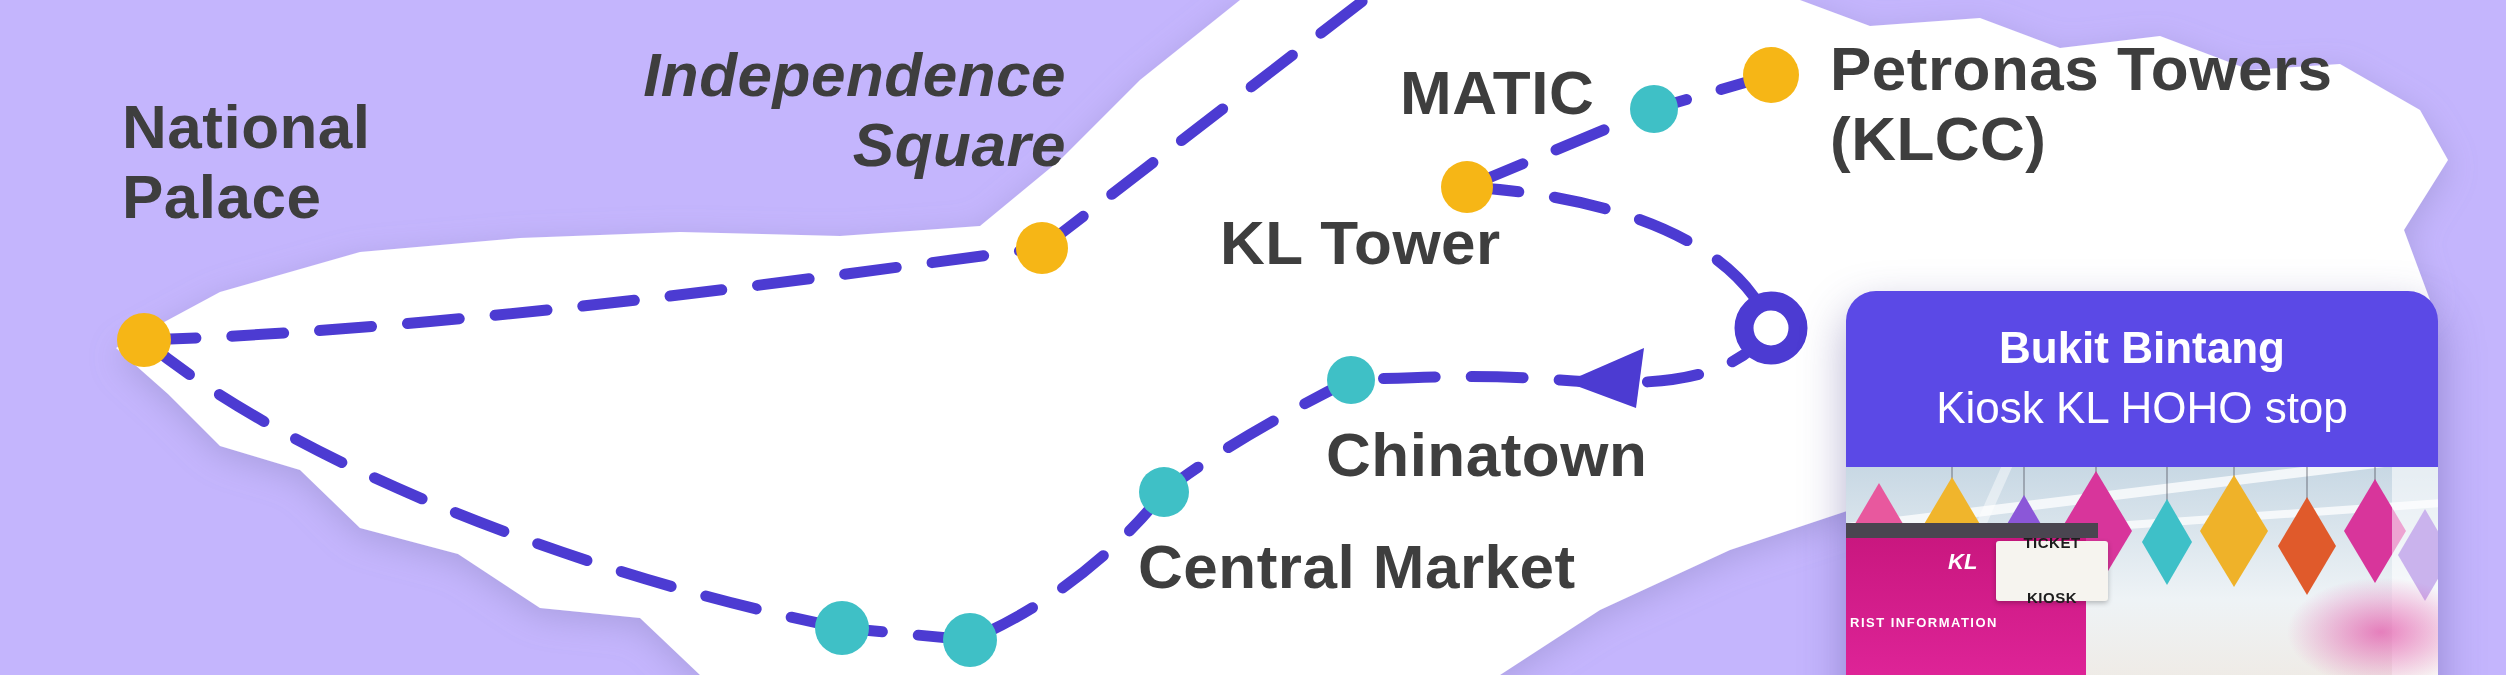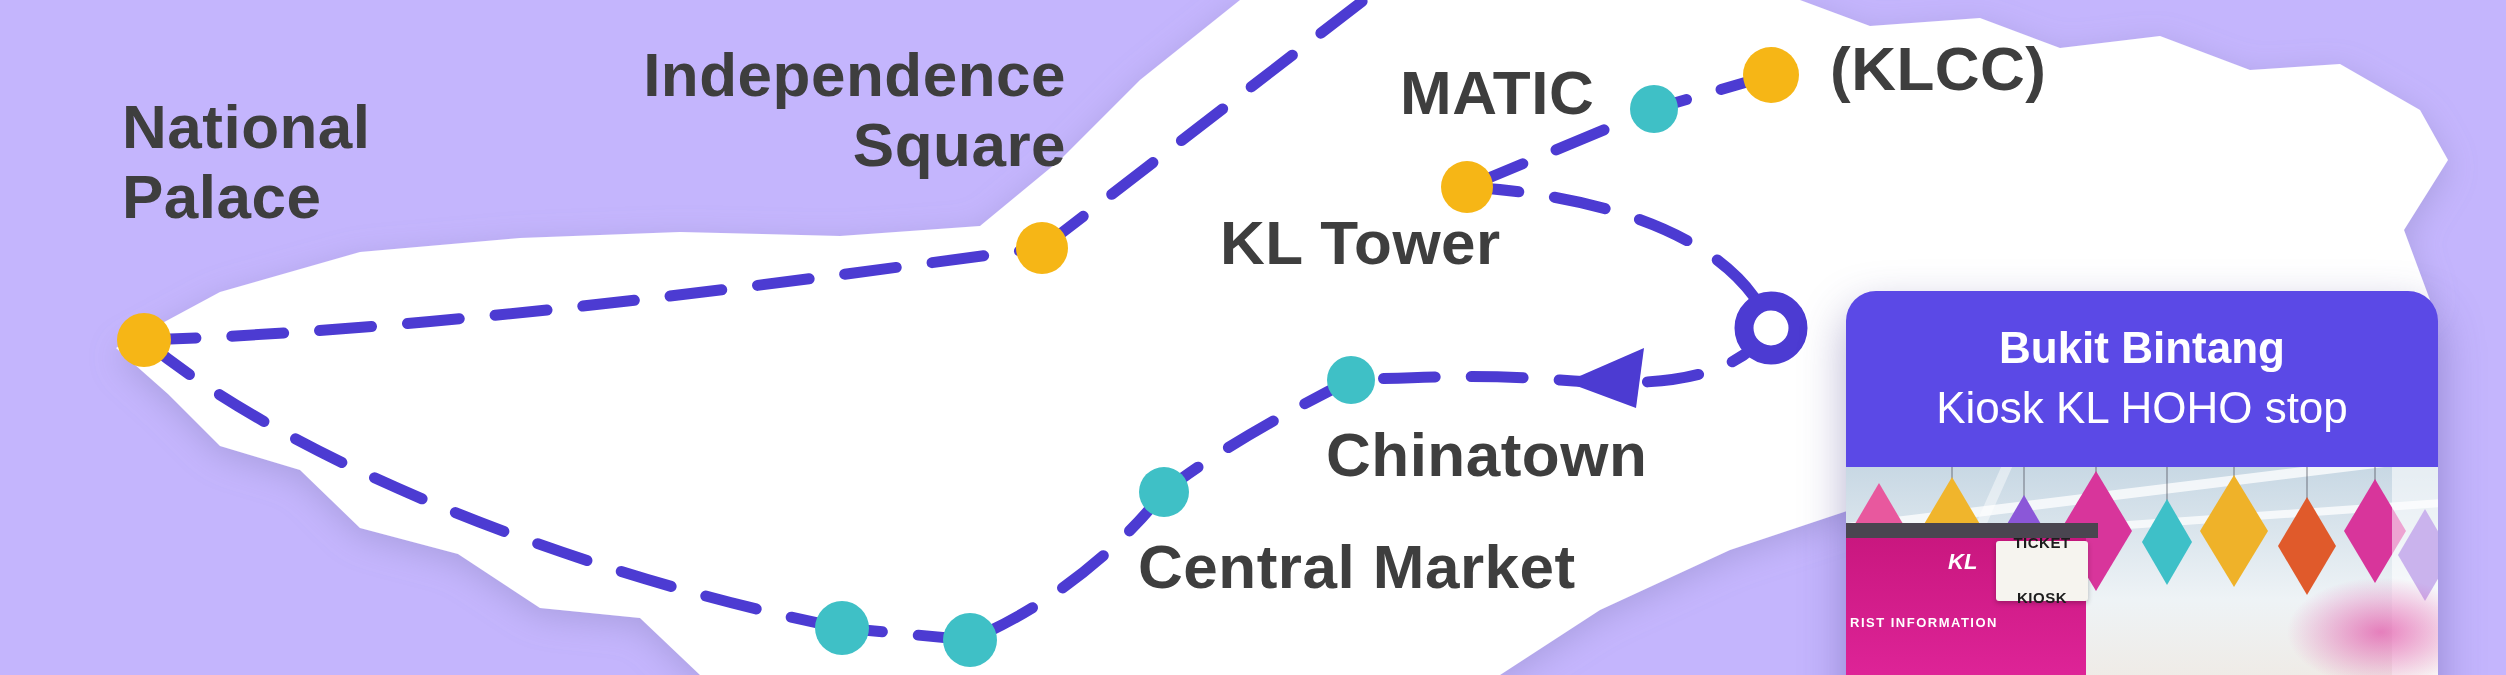--- a/index.html
+++ b/index.html
@@ -14,21 +14,21 @@
   .stop-label{
     position:absolute;
     font-weight:700;
     font-size:62px;
     line-height:1.13;
     color:#3e3e3e;
     letter-spacing:0.5px;
     white-space:nowrap;
   }
   .stop-label span{display:block;}
-  .align-right{text-align:right;}
+  .align-right{text-align:right;font-style:italic;}
 
   
   .card{
     position:absolute;
     left:1846px;top:291px;
     width:592px;height:540px;
     background:#5b49e6;
     border-radius:30px;
     box-shadow:0 18px 45px rgba(70,60,140,0.40);
     overflow:hidden;
@@ -63,21 +63,21 @@
   .kiosk-roof{position:absolute;left:0;top:56px;width:252px;height:15px;background:#4a4550;}
   .kiosk-banner{
     position:absolute;left:4px;top:78px;
     color:#ffffff;font-size:13px;font-weight:700;letter-spacing:1.5px;white-space:nowrap;
   }
   .kiosk-logo{
     position:absolute;left:102px;top:12px;
     color:#ffffff;font-size:22px;font-weight:700;font-style:italic;
   }
   .ticket-sign{
-    position:absolute;left:150px;top:74px;width:92px;height:60px;
+    position:absolute;left:150px;top:74px;width:112px;height:60px;
     background:#f6f4ef;border-radius:3px;
     display:flex;flex-direction:column;align-items:center;justify-content:center;
     color:#1d1d1d;font-size:15px;font-weight:700;line-height:1.25;letter-spacing:.5px;
     box-shadow:0 2px 5px rgba(0,0,0,.25);
     gap:36px;
   }
   .ticket-sign span{display:block;}
   .pillar{position:absolute;right:0;top:0;width:46px;height:210px;background:rgba(255,255,255,0.55);}
 </style>
 </head>
@@ -131,20 +131,21 @@
   <div class="stop-label align-right" style="left:520px;top:40px;width:546px;">
     <span>Independence</span>
     <span>Square</span>
   </div>
 
   <div class="stop-label" style="left:1392px;top:58px;margin-left:8px;">
     <span>MATIC</span>
   </div>
 
   <div class="stop-label" style="left:1830px;top:34px;">
+    <span>Petronas Towers</span>
     <span>(KLCC)</span>
   </div>
 
   <div class="stop-label" style="left:1206px;top:208px;margin-left:14px;">
     <span>KL Tower</span>
   </div>
 
   <div class="stop-label" style="left:1138px;top:532px;">
     <span>Central Market</span>
   </div>

